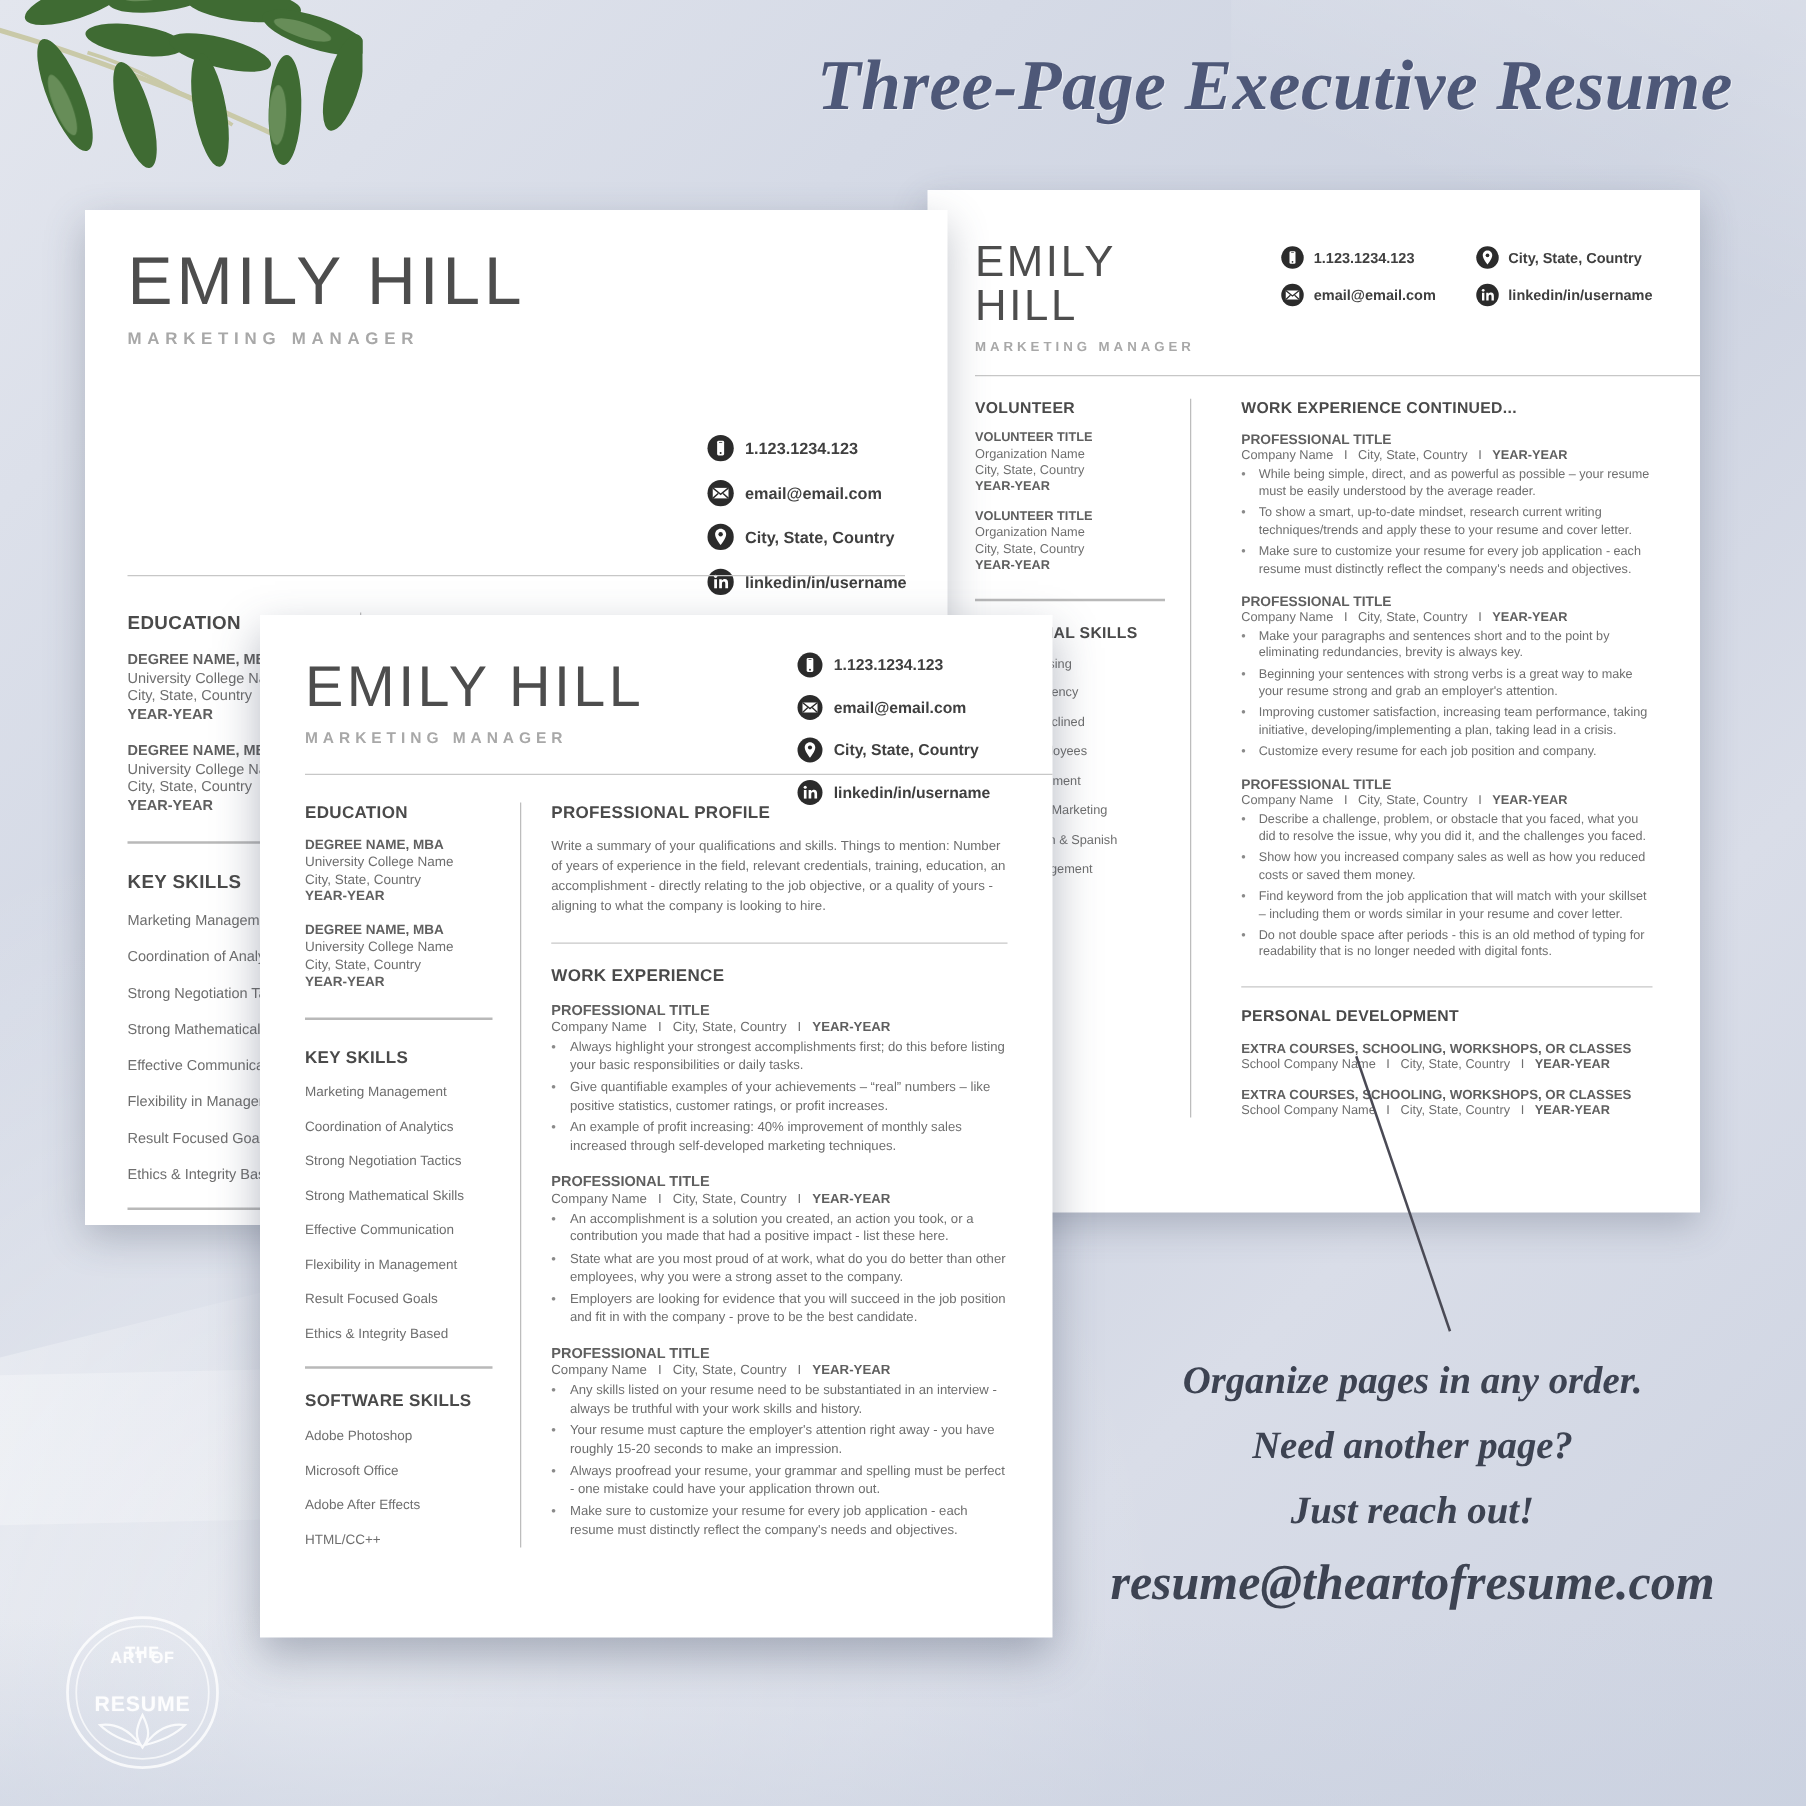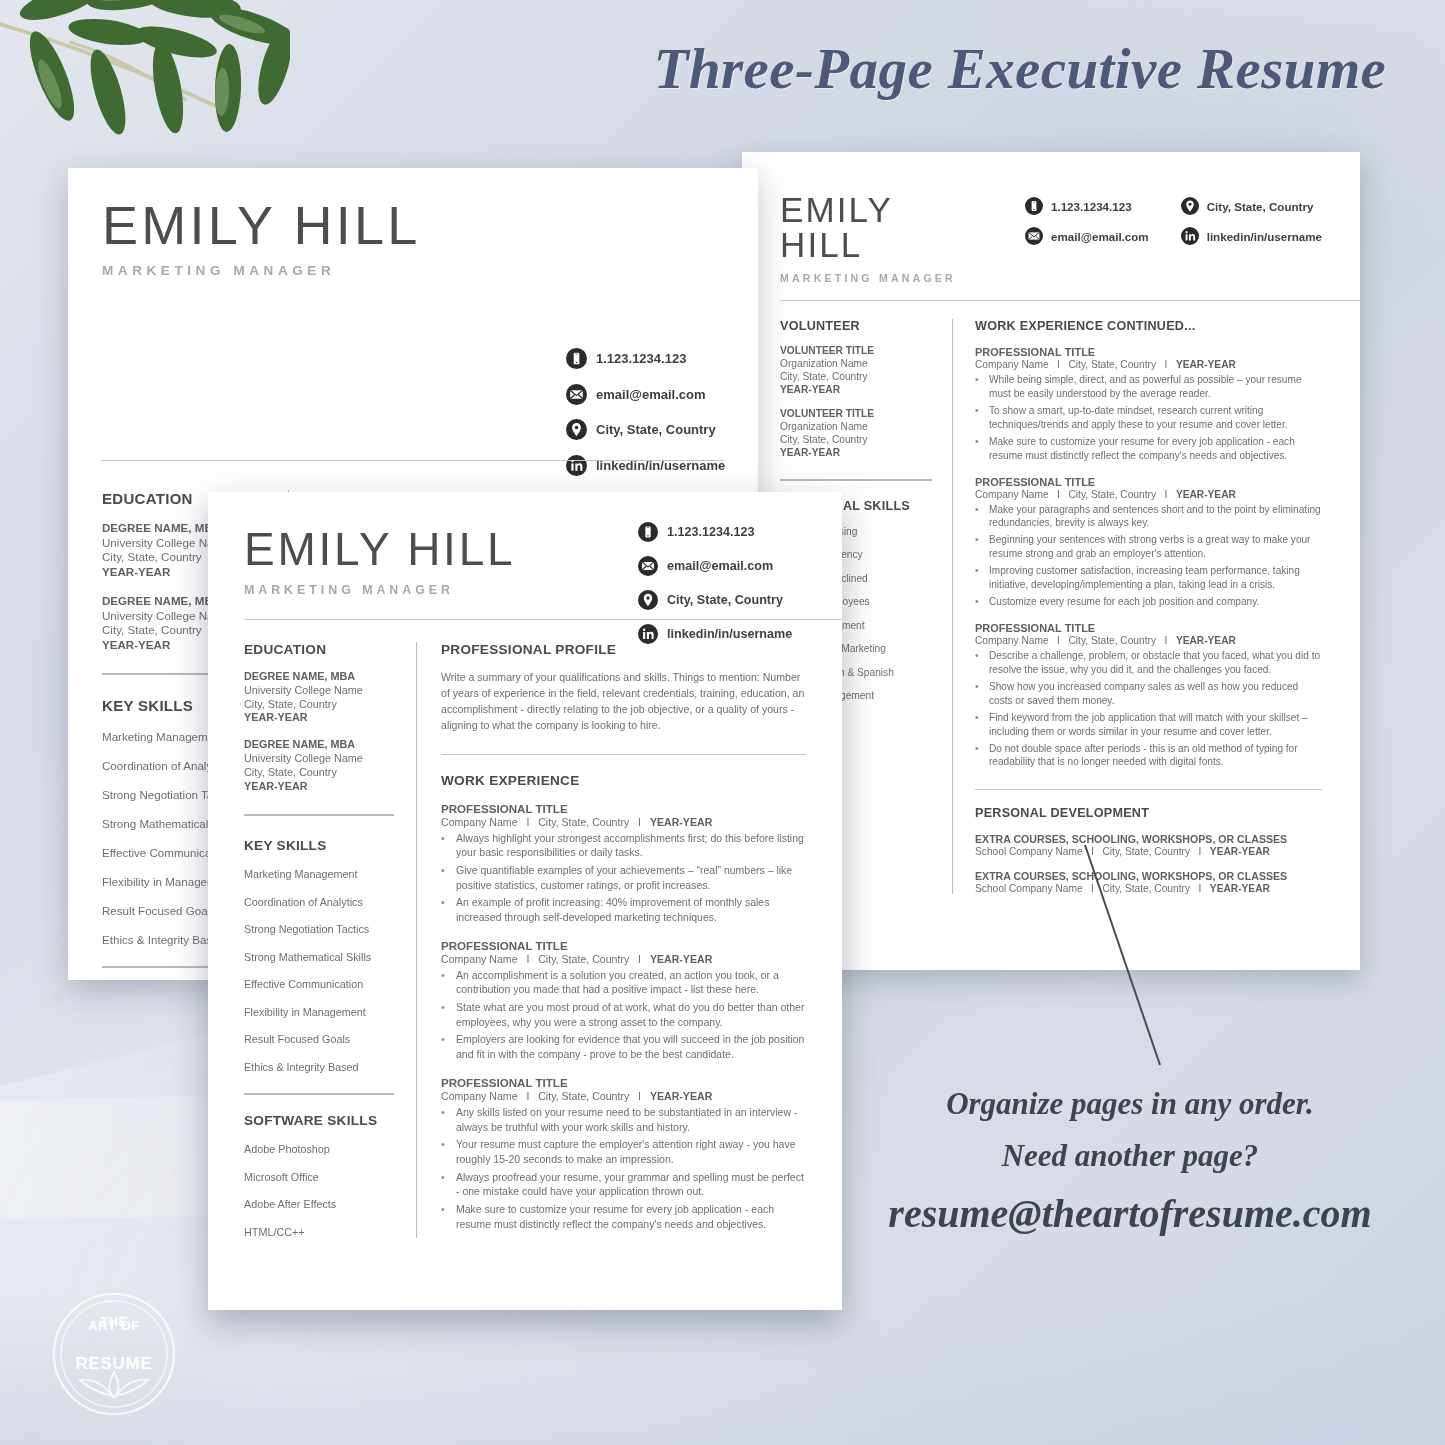--- a/index.html
+++ b/index.html
@@ -79,21 +79,21 @@
   .p2 .pad{padding:40px 38px 0 38px;}
   .p2 .name{font-size:35px;}
   .p2 .role{font-size:10.6px;letter-spacing:.30em;margin-top:10px;}
   .p2 .hdr{display:flex;align-items:flex-start;}
   .p2 .hdr-contact{display:flex;gap:32px;margin-left:50px;padding-top:5px;}
   .p2 .crow{display:flex;align-items:center;gap:8px;margin-bottom:12px;}
   .p2 .ctxt{font-size:11.6px;font-weight:700;color:#3f3f3f;white-space:nowrap;}
   .p2 .topline{margin:16px 38px 0 38px;}
   .p2 .cols{display:flex;padding:18px 38px 0 38px;}
   .p2 .cL{width:152px;}
-  .p2 .cR{flex:1;border-left:1px solid #bdbdbd;padding-left:22px;margin-left:20px;}
+  .p2 .cR{flex:1;border-left:1px solid #bdbdbd;padding-left:40px;margin-left:20px;}
   .p2 .sec{font-size:12.6px;}
   .p2 .ent{font-size:10.2px;line-height:1.28;margin-top:11px;}
   .p2 .skill{font-size:10.2px;margin-top:12.5px;}
   .p2 .jt{font-size:11px;margin-top:13px;}
   .p2 .jm{font-size:10.2px;margin-top:1px;}
   .p2 .li{font-size:10.1px;line-height:1.38;margin-top:3px;}
   .p2 .li .dot{width:14px;}
 
   
   .p3 .pad{padding:34px 36px 0 36px;}
@@ -630,20 +630,21 @@
   </div>
 </div>
 
 <svg class="pointer">
   <line x1="1085" y1="845" x2="1160" y2="1065" stroke="#4a4a55" stroke-width="2"></line>
 </svg>
 
 <div class="promo">
   <div class="l1">Organize pages in any order.</div>
   <div class="l2">Need another page?</div>
+  <div class="l3">Just reach out!</div>
   <div class="l4">resume@theartofresume.com</div>
 </div>
 
 <div class="logo">
   <svg width="132" height="132" viewBox="0 0 132 132">
     <circle cx="66" cy="66" r="60" fill="none" stroke="#fff" stroke-width="2.2" opacity=".85"></circle>
     <circle cx="66" cy="66" r="53" fill="none" stroke="#fff" stroke-width="1.4" opacity=".75"></circle>
     <g stroke="#fff" stroke-width="1.8" fill="none" opacity=".9">
       <path d="M66 84 C 60 96, 60 102, 66 110 C 72 102, 72 96, 66 84 Z"></path>
       <path d="M64 108 C 48 104, 38 98, 32 92 C 44 90, 56 96, 64 108"></path>

